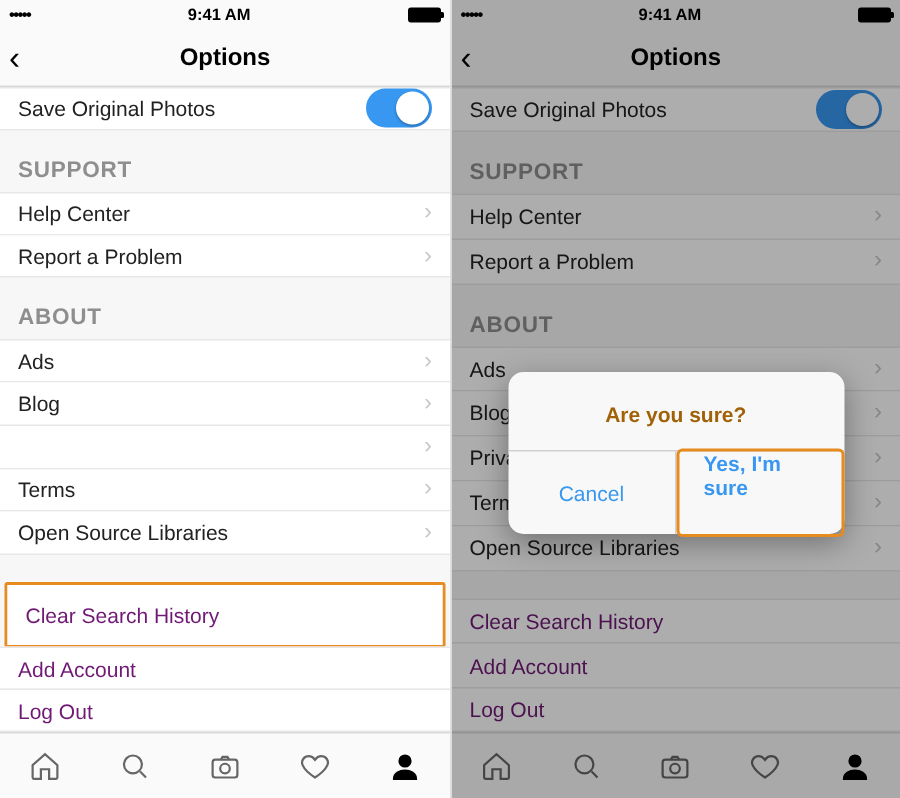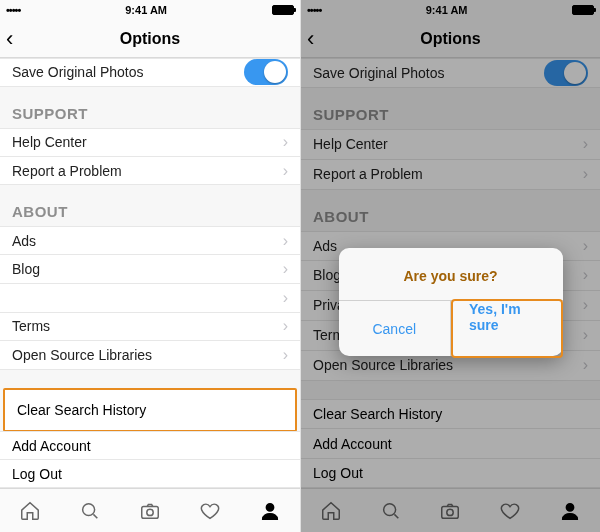--- a/index.html
+++ b/index.html
@@ -16,21 +16,21 @@
   .back { position: absolute; left: 6px; font-size: 22px; color: #000; line-height: 1; }
   .title { flex: 1; text-align: center; font-size: 16px; font-weight: 600; color: #000; }
   .content { flex: 1; overflow: hidden; display: flex; flex-direction: column; }
   .row { background: #fff; border-bottom: 1px solid #e7e7e7; height: 40px; display: flex; align-items: center; padding: 0 12px; font-size: 14px; color: #222; position: relative; }
   .row.first { border-top: 1px solid #e7e7e7; }
   .chev { margin-left: auto; color: #c7c7cc; font-size: 16px; }
   .toggle { margin-left: auto; width: 44px; height: 26px; background: #3897f0; border-radius: 13px; position: relative; }
   .knob { position: absolute; right: 2px; top: 2px; width: 22px; height: 22px; background: #fff; border-radius: 50%; box-shadow: 0 1px 2px rgba(0,0,0,.3); }
   .section-label { font-size: 15px; color: #8e8e8e; letter-spacing: 0.5px; padding: 18px 12px 6px; font-weight: 600; }
   .gap { height: 26px; }
-  .action-row { background: #fff; border-top: 1px solid #e7e7e7; border-bottom: 1px solid #e7e7e7; height: 40px; display: flex; align-items: center; padding: 0 12px; font-size: 14px; color: #000000; margin-top: -1px; }
+  .action-row { background: #fff; border-top: 1px solid #e7e7e7; border-bottom: 1px solid #e7e7e7; height: 40px; display: flex; align-items: center; padding: 0 12px; font-size: 14px; color: #701a75; margin-top: -1px; }
   .highlight-wrap { border: 2px solid #e78b1f; border-radius: 2px; margin: 0 3px; }
   .highlight-wrap .action-row { border: none; margin: 0; }
   .tabbar { height: 44px; background: #fafafa; border-top: 1px solid #d9d9d9; display: flex; align-items: center; justify-content: space-around; }
   .tab-icon { width: 24px; height: 24px; color: #666; display: flex; align-items: center; justify-content: center; }
   .tab-icon.active { color: #000; }
   .tab-icon svg { width: 22px; height: 22px; stroke: currentColor; fill: none; stroke-width: 1.6; }
   .tab-icon.active svg.person { fill: currentColor; }
   
   .alert { position: absolute; z-index: 10; left: 50%; top: 248px; transform: translateX(-50%); width: 224px; background: #f8f8f8; border-radius: 10px; box-shadow: 0 6px 20px rgba(0,0,0,.35); overflow: visible; }
   .alert-title { text-align: center; font-size: 14px; font-weight: 600; padding: 20px 10px 16px; color: #a16207; }

